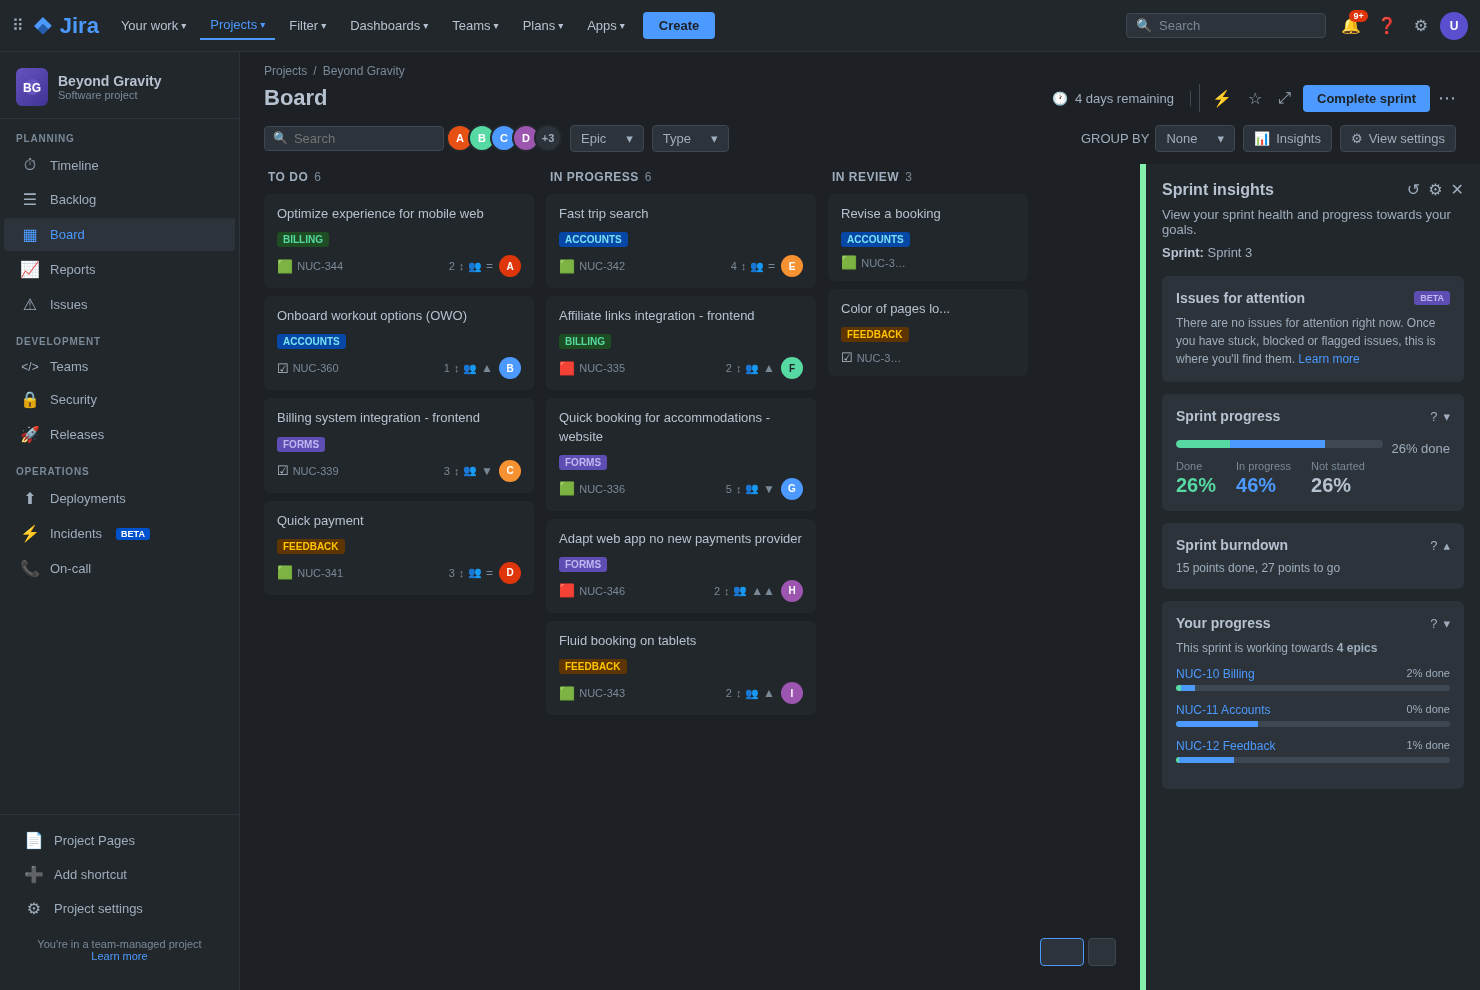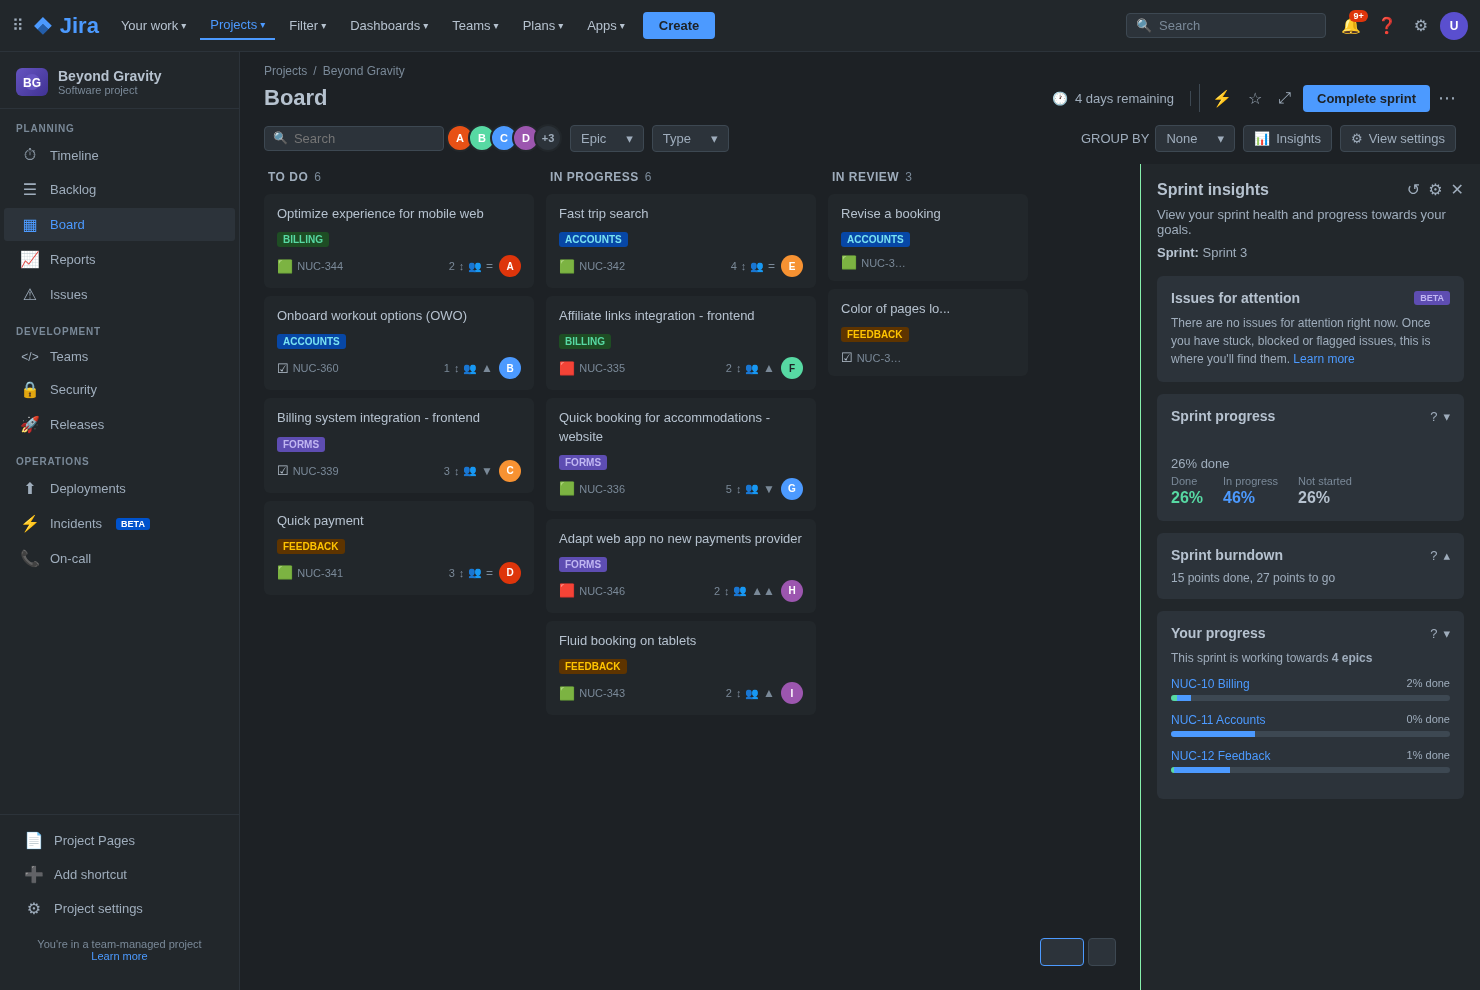--- a/index.html
+++ b/index.html
@@ -22,21 +22,21 @@
     .nav-icon-btn { color: #9fadbc; cursor: pointer; font-size: 16px; padding: 4px; border-radius: 50%; position: relative; }
     .notif-badge { position: absolute; top: -2px; right: -2px; background: #de350b; color: white; border-radius: 10px; font-size: 9px; padding: 1px 4px; font-weight: 700; }
     .avatar { width: 28px; height: 28px; border-radius: 50%; background: #5a4fcf; display: flex; align-items: center; justify-content: center; color: white; font-size: 12px; font-weight: 600; }
 
     
     .app-body { display: flex; height: calc(100vh - 52px); }
 
     
     .sidebar { width: 240px; background: #22272b; border-right: 1px solid #2c333a; display: flex; flex-direction: column; overflow-y: auto; padding-bottom: 16px; flex-shrink: 0; }
     .sidebar-project { display: flex; align-items: center; gap: 10px; padding: 16px 16px 12px; border-bottom: 1px solid #2c333a; }
-    .project-icon { width: 32px; height: 28px; border-radius: 6px; background: linear-gradient(135deg, #6554c0, #403294); display: flex; align-items: center; justify-content: center; }
+    .project-icon { width: 32px; height: 38px; border-radius: 6px; background: linear-gradient(135deg, #6554c0, #403294); display: flex; align-items: center; justify-content: center; }
     .project-name { font-weight: 600; color: #b6c2cf; font-size: 14px; }
     .project-type { color: #7a8998; font-size: 11px; }
     .sidebar-section-label { color: #7a8998; font-size: 10px; font-weight: 700; letter-spacing: 0.8px; padding: 14px 16px 4px; text-transform: uppercase; }
     .sidebar-item { display: flex; align-items: center; gap: 10px; padding: 7px 16px; cursor: pointer; color: #9fadbc; border-radius: 3px; margin: 1px 4px; }
     .sidebar-item.active { background: #2c333a; color: #4c9aff; }
     .sidebar-item.active .si-icon { color: #4c9aff; }
     .sidebar-item .si-icon { font-size: 16px; width: 20px; text-align: center; flex-shrink: 0; }
     .sidebar-item .si-label { font-size: 13px; }
     .beta-badge { background: #0052cc; color: white; font-size: 9px; padding: 1px 5px; border-radius: 3px; font-weight: 700; margin-left: 4px; }
     .sidebar-footer { margin-top: auto; padding: 8px 4px; border-top: 1px solid #2c333a; }
@@ -86,21 +86,21 @@
     .epic-feedback { background: #5e3400; color: #ffc400; }
     .card-footer { display: flex; align-items: center; gap: 6px; }
     .card-id-group { display: flex; align-items: center; gap: 4px; flex: 1; }
     .card-type-icon { font-size: 13px; }
     .card-id { color: #7a8998; font-size: 11px; }
     .card-meta { display: flex; align-items: center; gap: 4px; color: #7a8998; font-size: 11px; }
     .card-avatar { width: 22px; height: 22px; border-radius: 50%; font-size: 10px; display: flex; align-items: center; justify-content: center; color: white; font-weight: 600; }
     .priority-icon { font-size: 12px; }
 
     
-    .insights-panel { width: 340px; background: #22272b; border-left: 1px solid #86efac; padding: 16px; overflow-y: auto; flex-shrink: 0; }
+    .insights-panel { width: 340px; background: #22272b; border-left: 6px solid #86efac; padding: 16px; overflow-y: auto; flex-shrink: 0; }
     .ip-header { display: flex; align-items: center; justify-content: space-between; margin-bottom: 8px; }
     .ip-title { font-size: 16px; font-weight: 600; color: #b6c2cf; }
     .ip-icons { display: flex; gap: 8px; color: #9fadbc; cursor: pointer; font-size: 16px; }
     .ip-desc { color: #9fadbc; font-size: 13px; margin-bottom: 8px; }
     .ip-sprint { color: #9fadbc; font-size: 13px; margin-bottom: 16px; }
     .ip-sprint strong { color: #b6c2cf; }
     .ip-section { background: #2c333a; border-radius: 6px; padding: 14px; margin-bottom: 12px; }
     .ip-section-header { display: flex; align-items: center; justify-content: space-between; margin-bottom: 8px; }
     .ip-section-title { font-size: 14px; font-weight: 600; color: #b6c2cf; }
     .beta-tag { background: #5e4db2; color: #c0b6f2; font-size: 9px; padding: 2px 6px; border-radius: 3px; font-weight: 700; }
@@ -109,21 +109,21 @@
 
     
     .progress-bar-container { height: 8px; background: #3d4852; border-radius: 4px; display: flex; overflow: hidden; margin: 8px 0; }
     .progress-done { background: #57d9a3; border-radius: 4px 0 0 4px; }
     .progress-inprogress { background: #4c9aff; }
     .progress-notstarted { background: #3d4852; flex: 1; }
     .progress-pct { color: #9fadbc; font-size: 13px; }
     .progress-stats { display: flex; gap: 20px; margin-top: 4px; }
     .ps-item { display: flex; flex-direction: column; gap: 2px; }
     .ps-label { color: #7a8998; font-size: 11px; }
-    .ps-value { font-size: 16px; font-weight: 600; color: #b6c2cf; }
+    .ps-value { font-size: 20px; font-weight: 600; color: #b6c2cf; }
     .ps-value.done { color: #57d9a3; }
     .ps-value.inprog { color: #4c9aff; }
 
     
     .burndown-text { color: #9fadbc; font-size: 12px; margin-top: 4px; }
 
     
     .epic-item { margin-bottom: 12px; }
     .epic-item-header { display: flex; justify-content: space-between; margin-bottom: 4px; }
     .epic-name { color: #4c9aff; font-size: 12px; cursor: pointer; }
@@ -588,21 +588,21 @@
         </div>
 
         <div class="ip-section">
           <div class="ip-section-header">
             <span class="ip-section-title">Sprint progress</span>
             <div style="display:flex;gap:6px;align-items:center;">
               <span style="color:#9fadbc;cursor:pointer;">?</span>
               <span style="color:#9fadbc;cursor:pointer;">▾</span>
             </div>
           </div>
-          <div style="display:flex;align-items:flex-start;gap:8px;flex-direction:column;">
+          <div style="display:flex;align-items:flex-end;gap:8px;">
             <div class="progress-bar-container" style="flex:1;">
               <div class="progress-done" id="bar-done" style="width: 26%;"></div>
               <div class="progress-inprogress" id="bar-inprog" style="width: 46%;"></div>
               <div class="progress-notstarted"></div>
             </div>
             <span class="progress-pct">26% done</span>
           </div>
           <div class="progress-stats">
             <div class="ps-item">
               <span class="ps-label">Done</span>

